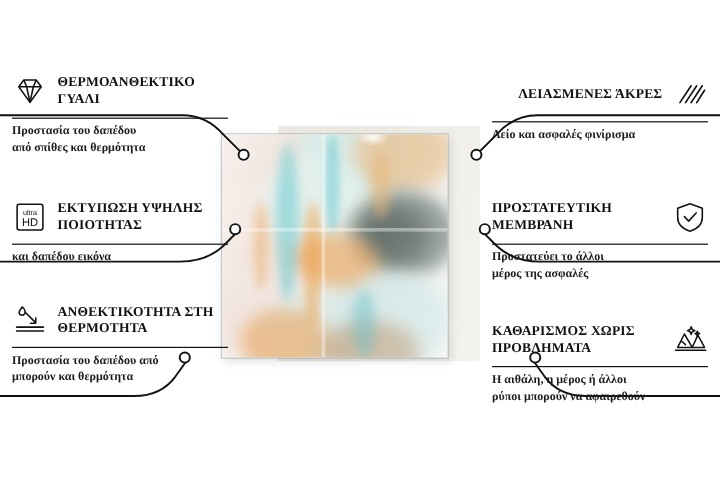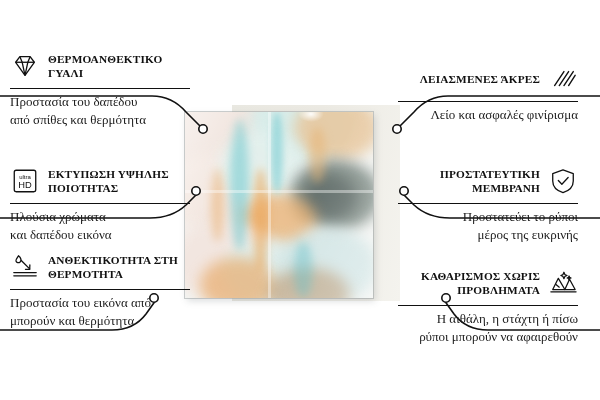--- a/index.html
+++ b/index.html
@@ -48,35 +48,35 @@
   .mull-v { top:0; bottom:0; width:3px; left:44%; }
   .mull-h { left:0; right:0; height:3px; top:42%; }
   .glare {
     position:absolute; left:60%; top:-6px; width:26px; height:16px;
     background:radial-gradient(ellipse at center, rgba(255,255,255,.95), rgba(255,255,255,0) 70%);
   }
 
   
   .feat { position:absolute; width:180px; }
   .feat.left  { left:10px;  text-align:left; }
-  .feat.right { right:22px; text-align:right; }
+  .feat.right { right:10px; text-align:left; }
 
   .head { display:flex; align-items:center; gap:8px; min-height:34px; }
   .feat.right .head { flex-direction:row-reverse; }
   .title {
     font-size:11.3px; font-weight:bold; letter-spacing:.15px;
     line-height:1.28; text-transform:uppercase;
   }
   .rule { height:0; border-top:1.6px solid #111; margin:5px 0 4px; }
-  .desc { font-size:13px; line-height:1.35; color:#1c1c1c; }
+  .desc { font-size:10px; line-height:1.35; color:#1c1c1c;font-weight:bold; }
 
   .icon { flex:0 0 auto; width:30px; height:28px; display:block; }
 
   
-  #f-left-1  { top:49px; }
+  #f-left-1  { top:59px; }
   #f-left-2  { top:164px; }
   #f-left-3  { top:250px; }
   #f-right-1 { top:62px; }
   #f-right-2 { top:164px; }
   #f-right-3 { top:266px; }
 
   
   .wires { position:absolute; inset:0; pointer-events:none; }
 </style>
 </head>
@@ -158,41 +158,40 @@
     <div class="head">
       <svg class="icon" viewBox="0 0 32 30">
         <rect x="4.5" y="3.5" width="23" height="23" rx="2" fill="none" stroke="#111" stroke-width="1.4"></rect>
         <text x="16" y="13" font-family="Liberation Sans, sans-serif" font-size="6.4" text-anchor="middle" fill="#111">ultra</text>
         <text x="16" y="23" font-family="Liberation Sans, sans-serif" font-size="10" text-anchor="middle" fill="#111">HD</text>
       </svg>
       <div class="title">ΕΚΤΥΠΩΣΗ ΥΨΗΛΗΣ ΠΟΙΟΤΗΤΑΣ</div>
     </div>
     <div class="rule"></div>
     <div class="desc">
-      <div>Πλούσια χρώματα</div>
       <div>και δαπέδου εικόνα</div>
     </div>
   </div>
 
   <div class="feat left" id="f-left-3">
     <div class="head">
       <svg class="icon" viewBox="0 0 32 30">
         <g fill="none" stroke="#111" stroke-width="1.4" stroke-linejoin="round" stroke-linecap="round">
           <path d="M9 3 C12 5.5 12.4 8.2 10.8 9.6 C9.2 11 6.7 10.3 6.3 8.4 C6 7 7.2 5.6 9 3 Z"></path>
           <path d="M12 8 L21 17"></path>
           <path d="M16.5 17.5 L21 17.6 L21.2 12.8"></path>
           <path d="M4 21 L28 21"></path>
             <path d="M4 24.5 L28 24.5"></path>
         </g>
       </svg>
       <div class="title">ΑΝΘΕΚΤΙΚΟΤΗΤΑ ΣΤΗ ΘΕΡΜΟΤΗΤΑ</div>
     </div>
     <div class="rule"></div>
     <div class="desc">
-      <div>Προστασία του εικόνα από</div>
+      <div>Προστασία του δαπέδου από</div>
       <div>μπορούν και θερμότητα</div>
     </div>
   </div>
 
   <div class="feat right" id="f-right-1">
     <div class="head">
       <svg class="icon" viewBox="0 0 32 30">
         <g fill="none" stroke="#111" stroke-width="1.5" stroke-linecap="round">
           <path d="M7 22 L17 7"></path>
             <path d="M12 22 L22 7"></path>
@@ -214,39 +213,39 @@
       <svg class="icon" viewBox="0 0 32 30">
         <g fill="none" stroke="#111" stroke-width="1.4" stroke-linejoin="round" stroke-linecap="round">
           <path d="M16 3 L27 7 V15 C27 21.5 22 25.6 16 27.5 C10 25.6 5 21.5 5 15 V7 Z"></path>
           <path d="M11 14.5 L14.8 18.5 L21.5 11.2"></path>
         </g>
       </svg>
       <div class="title">ΠΡΟΣΤΑΤΕΥΤΙΚΗ ΜΕΜΒΡΑΝΗ</div>
     </div>
     <div class="rule"></div>
     <div class="desc">
-      <div>Προστατεύει το ρύποι</div>
-      <div>μέρος της ευκρινής</div>
+      <div>Προστατεύει το άλλοι</div>
+      <div>μέρος της ασφαλές</div>
     </div>
   </div>
 
   <div class="feat right" id="f-right-3">
     <div class="head">
       <svg class="icon" viewBox="0 0 32 30">
         <g fill="none" stroke="#111" stroke-width="1.35" stroke-linejoin="round" stroke-linecap="round">
           <path d="M5 22 L11 10 L18 22 Z"></path>
           <path d="M18 22 L23 11 L29 22 Z"></path>
           <path d="M3 24.5 L30 24.5"></path>
           <path d="M8.5 16.5 L12 19.5"></path>
           <path d="M17 3.5 L18 6 L20.3 7 L18 8 L17 10.4 L16 8 L13.7 7 L16 6 Z"></path>
           <path d="M22.5 7.5 L23.1 9 L24.6 9.6 L23.1 10.2 L22.5 11.7 L21.9 10.2 L20.4 9.6 L21.9 9 Z"></path>
         </g>
       </svg>
       <div class="title">ΚΑΘΑΡΙΣΜΟΣ ΧΩΡΙΣ ΠΡΟΒΛΗΜΑΤΑ</div>
     </div>
     <div class="rule"></div>
     <div class="desc">
-      <div>Η αιθάλη, η στάχτη ή πίσω</div>
+      <div>Η αιθάλη, η μέρος ή άλλοι</div>
       <div>ρύποι μπορούν να αφαιρεθούν</div>
     </div>
   </div>
 
 </div>
 
 </body></html>

